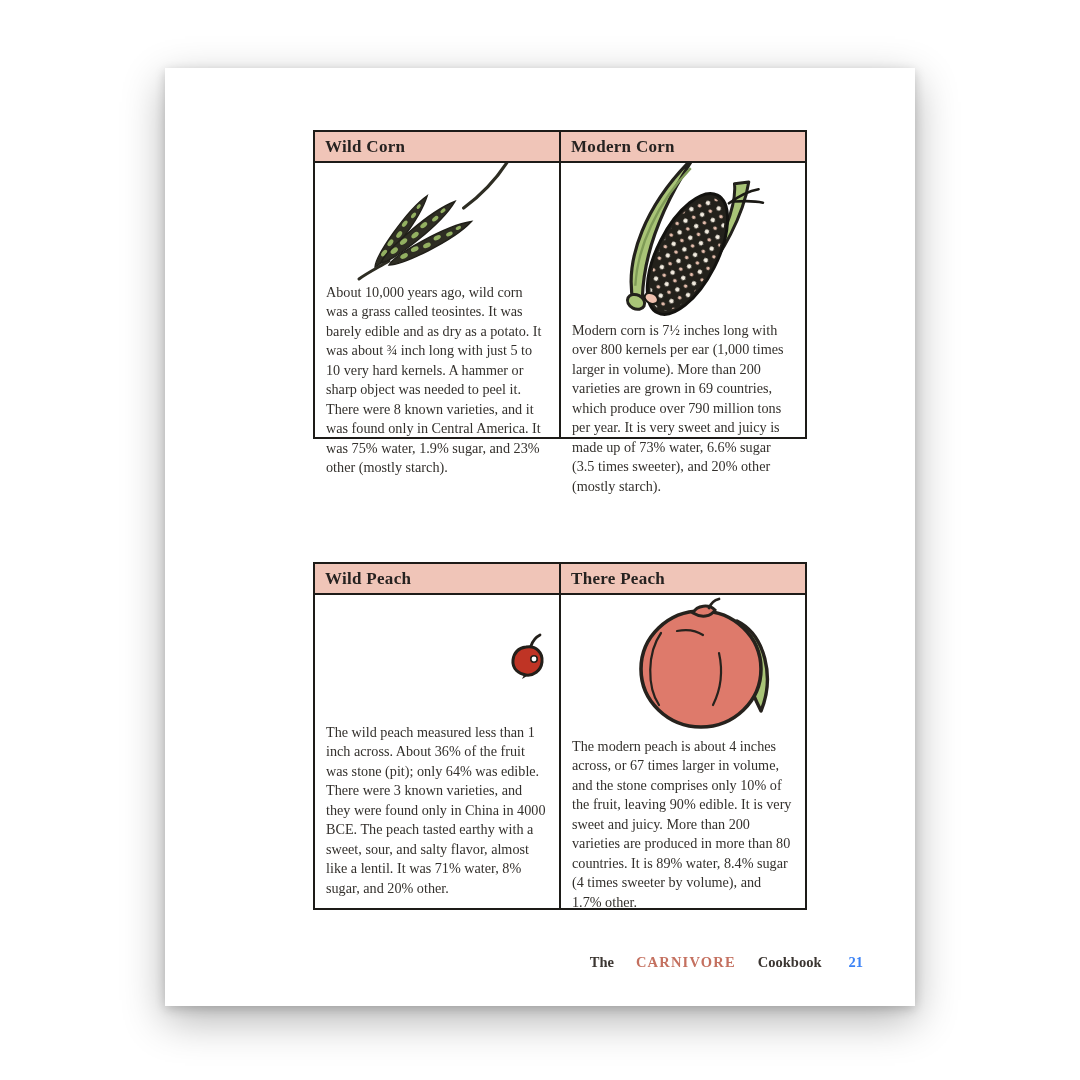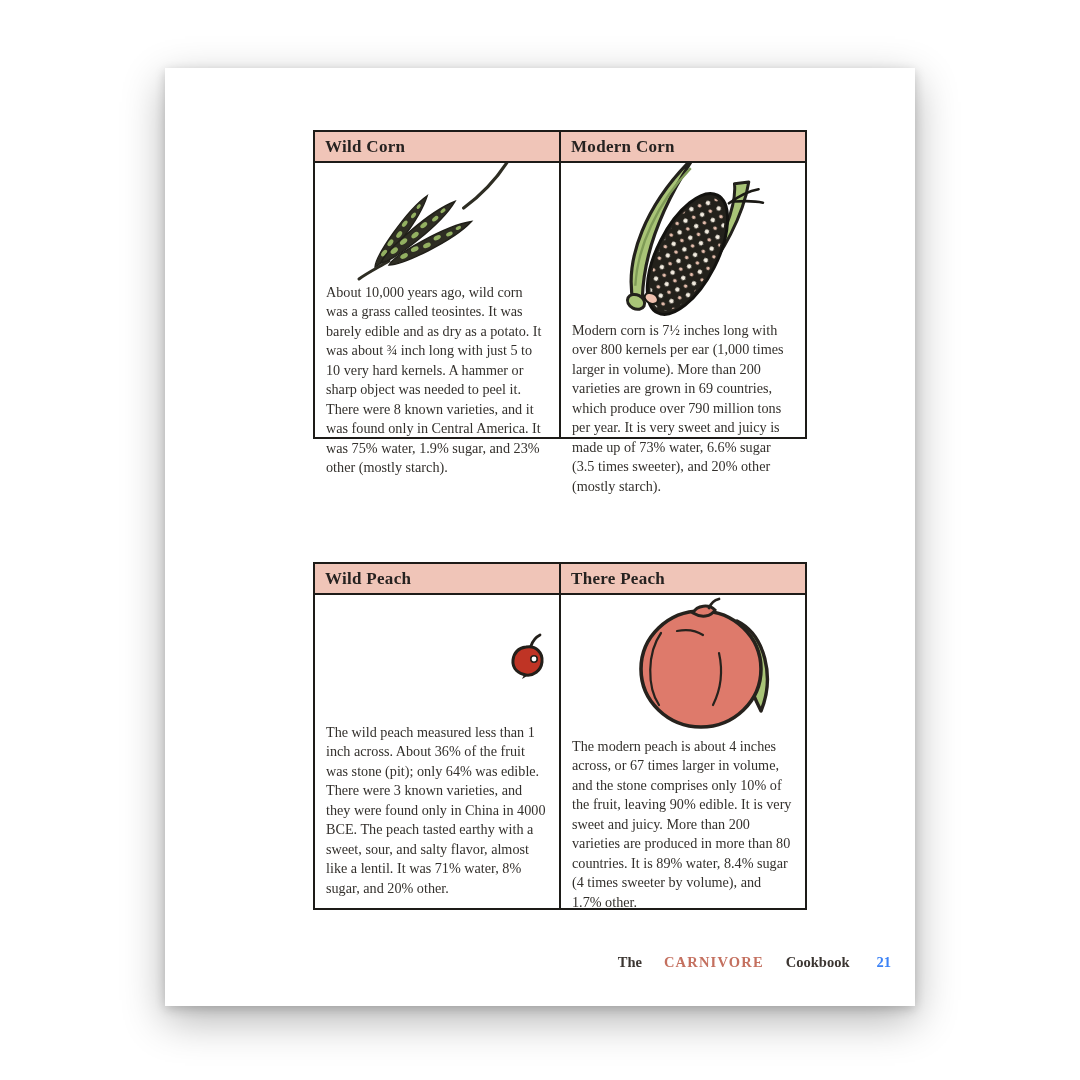--- a/index.html
+++ b/index.html
@@ -35,21 +35,21 @@
   .corn  .illo { height: 170px; }
   .peach .illo { height: 144px; }
 
   .cell-text {
     padding: 0 11px 10px 11px;
     font-size: 14.2px; line-height: 1.37; color: #33302c;
     text-align: left;
   }
 
   .footer {
-    position: absolute; top: 886px; right: 24px;
+    position: absolute; top: 886px; right: 52px;
     font-size: 14.5px; font-weight: bold; color: #3b3531;
     display: flex; align-items: baseline;
   }
   .footer .word { margin-left: 22px; }
   .footer .word:first-child { margin-left: 0; }
   .brand { color: #c4705f; letter-spacing: 1.2px; }
   .pagenum { color: #3b82f6; margin-left: 27px; }
 </style>
 </head>
 <body>

